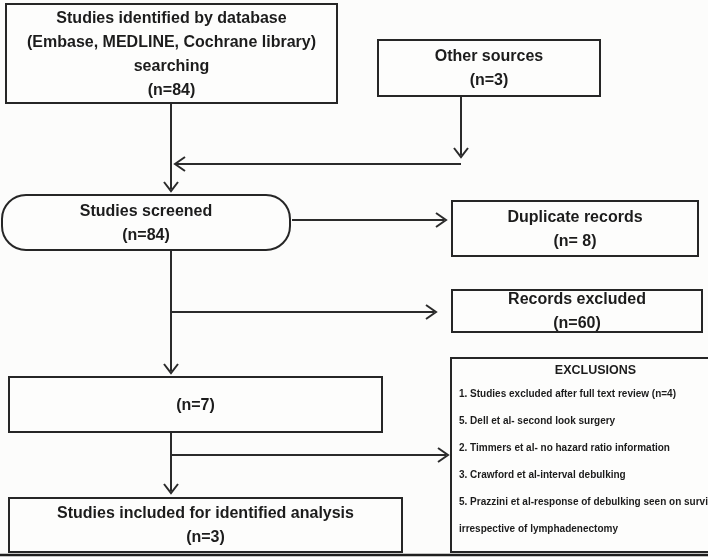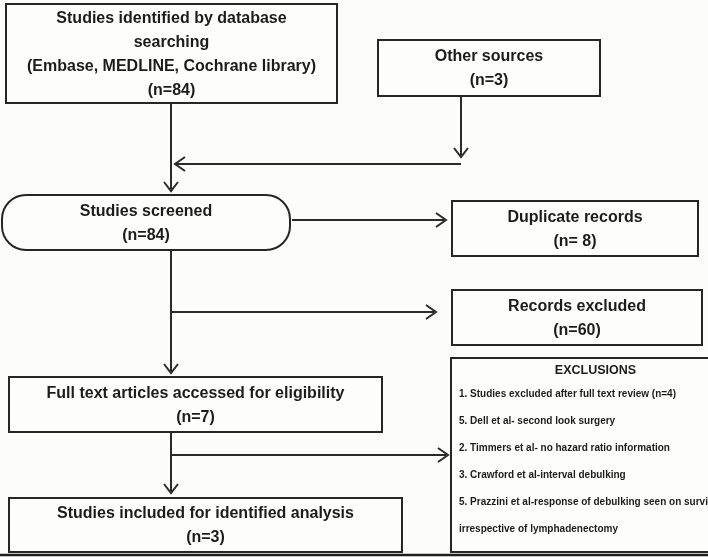--- a/index.html
+++ b/index.html
@@ -24,21 +24,21 @@
     flex-direction:column;
     align-items:center;
     justify-content:center;
   }
   .box .bline{white-space:nowrap;}
   
   .n-identified {left:5px;   top:3px;   width:333px; height:101px;}
   .n-other     {left:377px; top:39px;  width:224px; height:58px;}
   .n-screened  {left:1px;   top:194px; width:290px; height:57px;border-radius:25px;}
   .n-duplicates{left:451px; top:200px; width:248px; height:57px;}
-  .n-excluded  {left:451px; top:289px; width:252px; height:57px;}
+  .n-excluded  {left:451px; top:289px; width:252px; height:44px;}
   .n-fulltext  {left:8px;   top:376px; width:375px; height:57px;}
   .n-included  {left:8px;   top:497px; width:395px; height:56px;}
   .n-exclusions{
     left:450px; top:357px; width:286px; height:196px;
     display:block;
     padding:2px 2px 2px 7px;
     text-align:left;
   }
   .excl-title{
     font-size:12.5px;
@@ -91,22 +91,22 @@
       <g>
         <line x1="171" y1="455" x2="446" y2="455"></line>
         <polyline points="438,448 448,455 438,462"></polyline>
       </g>
     </g>
     <line x1="0" y1="555" x2="708" y2="555" stroke="#1f1f1f" stroke-width="2.5"></line>
   </svg>
 
   <div class="box n-identified">
     <div class="bline">Studies identified by database</div>
+    <div class="bline">(Embase, MEDLINE, Cochrane library)</div>
     <div class="bline">searching</div>
-    <div class="bline">(Embase, MEDLINE, Cochrane library)</div>
     <div class="bline">(n=84)</div>
   </div>
 
   <div class="box n-other">
     <div class="bline">Other sources</div>
     <div class="bline">(n=3)</div>
   </div>
 
   <div class="box n-screened">
     <div class="bline">Studies screened</div>
@@ -117,21 +117,20 @@
     <div class="bline">Duplicate records</div>
     <div class="bline">(n= 8)</div>
   </div>
 
   <div class="box n-excluded">
     <div class="bline">Records excluded</div>
     <div class="bline">(n=60)</div>
   </div>
 
   <div class="box n-fulltext">
-    <div class="bline">Full text articles accessed for eligibility</div>
     <div class="bline">(n=7)</div>
   </div>
 
   <div class="box n-included">
     <div class="bline">Studies included for identified analysis</div>
     <div class="bline">(n=3)</div>
   </div>
 
   <div class="box n-exclusions">
     <div class="excl-title">EXCLUSIONS</div>

